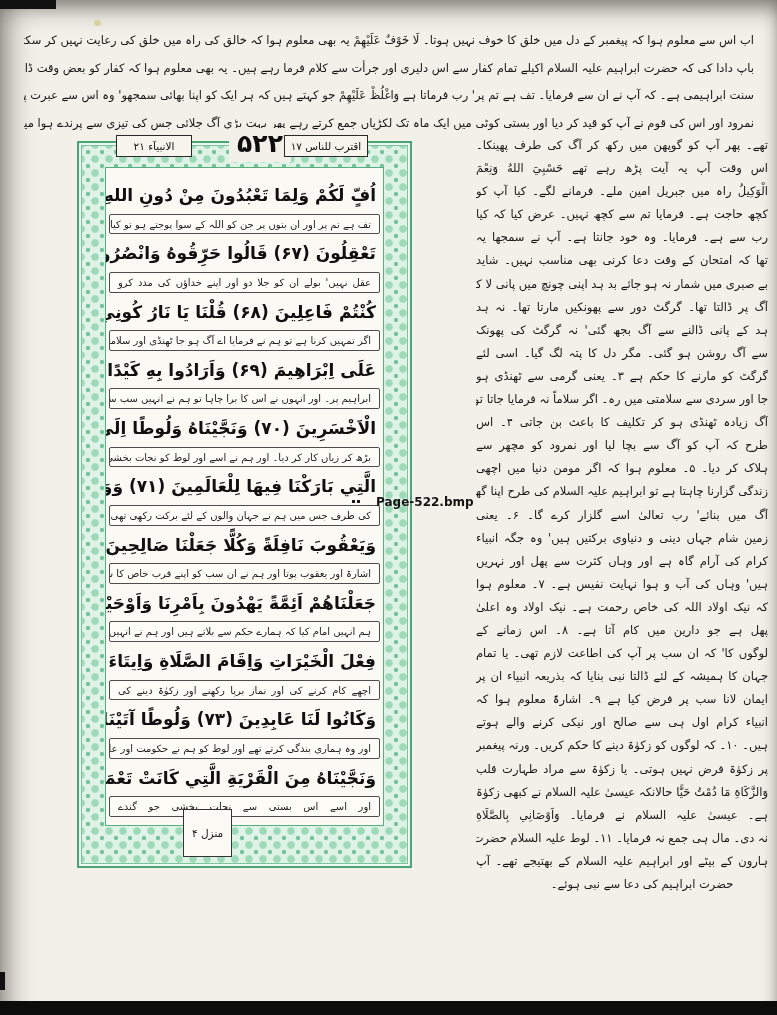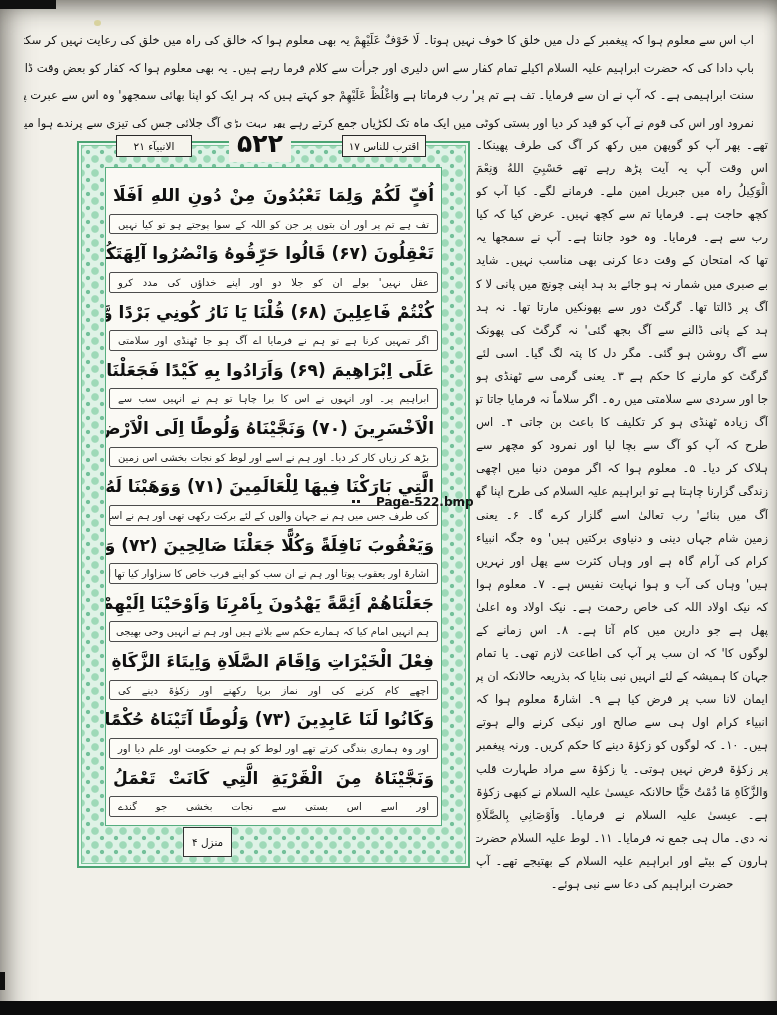--- a/index.html
+++ b/index.html
@@ -18,21 +18,21 @@
   .art-left{position:absolute;left:0;top:972px;width:5px;height:18px;background:#101010;}
   .spot{position:absolute;left:94px;top:20px;width:7px;height:6px;border-radius:50%;background:#d8d29e;}
 
   
   .top-para{position:absolute;top:27px;left:24px;width:730px;direction:rtl;}
   .tline{font-size:11.5px;line-height:27.5px;height:27.5px;white-space:nowrap;overflow:hidden;
          text-align:justify;text-align-last:justify;color:#161616;}
 
   
   .frame{
-    position:absolute;left:77px;top:141px;width:393px;height:727px;box-sizing:border-box;
+    position:absolute;left:77px;top:141px;width:335px;height:727px;box-sizing:border-box;
     border:2px solid #4ba473;
     background:
       radial-gradient(circle, rgba(110,190,150,.95) 1.6px, rgba(110,190,150,0) 2.6px) 2px 2px/14px 14px,
       radial-gradient(circle, rgba(150,214,178,.9) 3.2px, rgba(150,214,178,0) 4.4px) 9px 9px/14px 14px,
       #def2e6;
     box-shadow: inset 0 0 0 2px #ecf8f1, inset 0 0 0 3px #7cc49a;
   }
   .inner{
     position:absolute;left:26px;right:26px;top:24px;bottom:40px;
     background:#faf9f4;border:1px solid #56ae7f;
@@ -53,21 +53,21 @@
     font-size:10.5px;line-height:20px;text-align:center;direction:rtl;white-space:nowrap;overflow:hidden;color:#111;
   }
   .hdr-surah{left:37px;width:76px;}
   .hdr-juz{right:42px;width:84px;}
   .hdr-page{
     position:absolute;left:150px;top:-15px;width:62px;height:34px;background:#f2f0e9;
     font-size:25px;font-weight:bold;text-align:center;line-height:32px;color:#0e0e0e;direction:rtl;
   }
   .manzil{
     position:absolute;bottom:9px;left:104px;background:#fbfaf5;border:1px solid #333;
-    font-size:10.5px;line-height:18px;padding:5px 8px;direction:rtl;color:#111;white-space:nowrap;
+    font-size:10.5px;line-height:18px;padding:14px 8px;direction:rtl;color:#111;white-space:nowrap;
   }
 
   
   .col{position:absolute;top:134px;left:476px;width:292px;direction:rtl;}
   .cline{
     font-size:11.5px;line-height:23.1px;height:23.1px;white-space:nowrap;overflow:hidden;
     text-align:justify;text-align-last:justify;color:#181818;
   }
   .cline:last-child{text-align-last:center;padding-left:40px;}
 
@@ -183,21 +183,21 @@
       <div class="cline">کرام کی آرام گاہ ہے اور وہاں کثرت سے پھل اور نہریں</div>
 
       <div class="cline">ہیں' وہاں کی آب و ہوا نہایت نفیس ہے۔ ۷۔ معلوم ہوا</div>
 
       <div class="cline">کہ نیک اولاد اللہ کی خاص رحمت ہے۔ نیک اولاد وہ اعلیٰ</div>
 
       <div class="cline">پھل ہے جو دارین میں کام آتا ہے۔ ۸۔ اس زمانے کے</div>
 
       <div class="cline">لوگوں کا' کہ ان سب پر آپ کی اطاعت لازم تھی۔ یا تمام</div>
 
-      <div class="cline">جہان کا ہمیشہ کے لئے انہیں نبی بنایا کہ بذریعہ حالانکہ ان پر</div>
+      <div class="cline">جہان کا ہمیشہ کے لئے ڈالتا نبی بنایا کہ بذریعہ انبیاء ان پر</div>
 
       <div class="cline">ایمان لانا سب پر فرض کیا ہے ۹۔ اشارۃً معلوم ہوا کہ</div>
 
       <div class="cline">انبیاء کرام اول ہی سے صالح اور نیکی کرنے والے ہوتے</div>
 
       <div class="cline">ہیں۔ ۱۰۔ کہ لوگوں کو زکوٰۃ دینے کا حکم کریں۔ ورنہ پیغمبر</div>
 
       <div class="cline">پر زکوٰۃ فرض نہیں ہوتی۔ یا زکوٰۃ سے مراد طہارت قلب</div>
 
       <div class="cline">وَالزَّكَاةِ مَا دُمْتُ حَيًّا حالانکہ عیسیٰ علیہ السلام نے کبھی زکوٰۃ</div>

